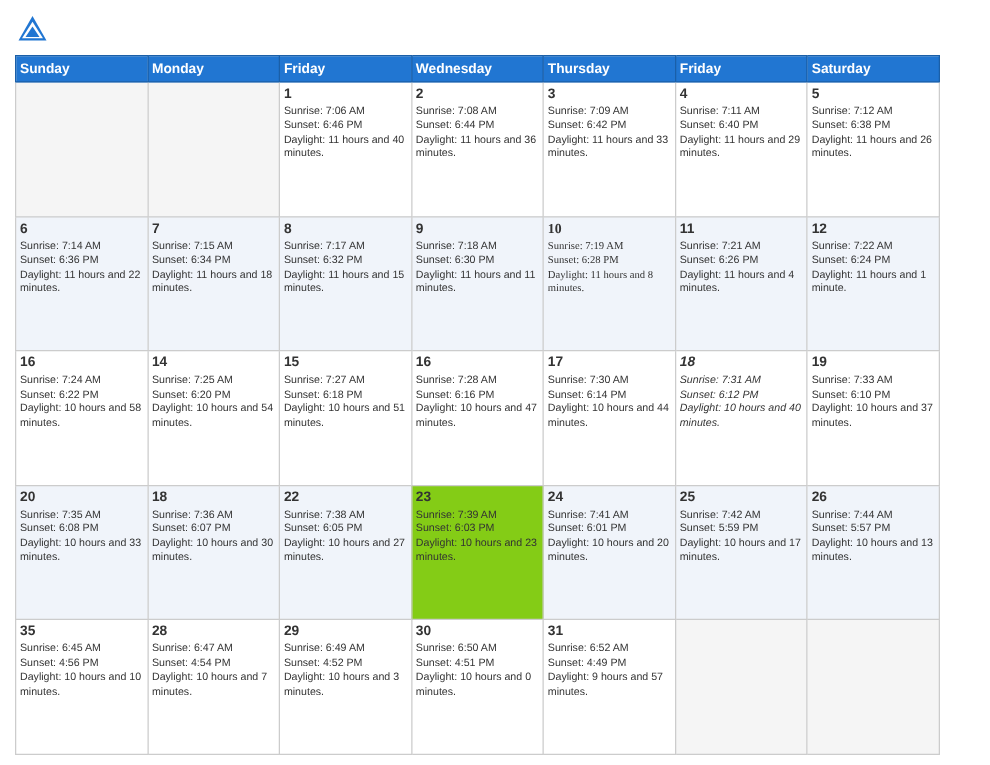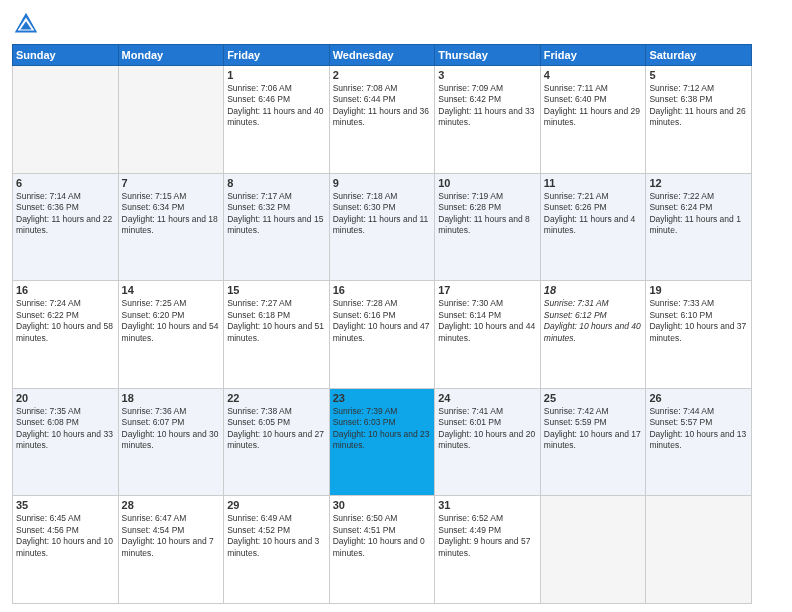--- a/index.html
+++ b/index.html
@@ -173,21 +173,21 @@
             <div class="day-info">Sunrise: 7:15 AM<br>Sunset: 6:34 PM<br>Daylight: 11 hours and 18 minutes.</div>
           </td>
           <td style="background: rgb(240, 244, 250);">
             <span class="day-number">8</span>
             <div class="day-info">Sunrise: 7:17 AM<br>Sunset: 6:32 PM<br>Daylight: 11 hours and 15 minutes.</div>
           </td>
           <td style="background: rgb(240, 244, 250);">
             <span class="day-number">9</span>
             <div class="day-info">Sunrise: 7:18 AM<br>Sunset: 6:30 PM<br>Daylight: 11 hours and 11 minutes.</div>
           </td>
-          <td style="background: rgb(240, 244, 250);">
+          <td style="background: rgb(240, 244, 250); font-family: Liberation Serif, serif;">
             <span class="day-number">10</span>
             <div class="day-info">Sunrise: 7:19 AM<br>Sunset: 6:28 PM<br>Daylight: 11 hours and 8 minutes.</div>
           </td>
           <td style="background: rgb(240, 244, 250);">
             <span class="day-number">11</span>
             <div class="day-info">Sunrise: 7:21 AM<br>Sunset: 6:26 PM<br>Daylight: 11 hours and 4 minutes.</div>
           </td>
           <td style="background: rgb(240, 244, 250);">
             <span class="day-number">12</span>
             <div class="day-info">Sunrise: 7:22 AM<br>Sunset: 6:24 PM<br>Daylight: 11 hours and 1 minute.</div>
@@ -229,21 +229,21 @@
             <div class="day-info">Sunrise: 7:35 AM<br>Sunset: 6:08 PM<br>Daylight: 10 hours and 33 minutes.</div>
           </td>
           <td style="background: rgb(240, 244, 250);">
             <span class="day-number">18</span>
             <div class="day-info">Sunrise: 7:36 AM<br>Sunset: 6:07 PM<br>Daylight: 10 hours and 30 minutes.</div>
           </td>
           <td style="background: rgb(240, 244, 250);">
             <span class="day-number">22</span>
             <div class="day-info">Sunrise: 7:38 AM<br>Sunset: 6:05 PM<br>Daylight: 10 hours and 27 minutes.</div>
           </td>
-          <td style="background: #0ea5e9;">
+          <td style="background: #84cc16;">
             <span class="day-number">23</span>
             <div class="day-info">Sunrise: 7:39 AM<br>Sunset: 6:03 PM<br>Daylight: 10 hours and 23 minutes.</div>
           </td>
           <td style="background: rgb(240, 244, 250);">
             <span class="day-number">24</span>
             <div class="day-info">Sunrise: 7:41 AM<br>Sunset: 6:01 PM<br>Daylight: 10 hours and 20 minutes.</div>
           </td>
           <td style="background: rgb(240, 244, 250);">
             <span class="day-number">25</span>
             <div class="day-info">Sunrise: 7:42 AM<br>Sunset: 5:59 PM<br>Daylight: 10 hours and 17 minutes.</div>

